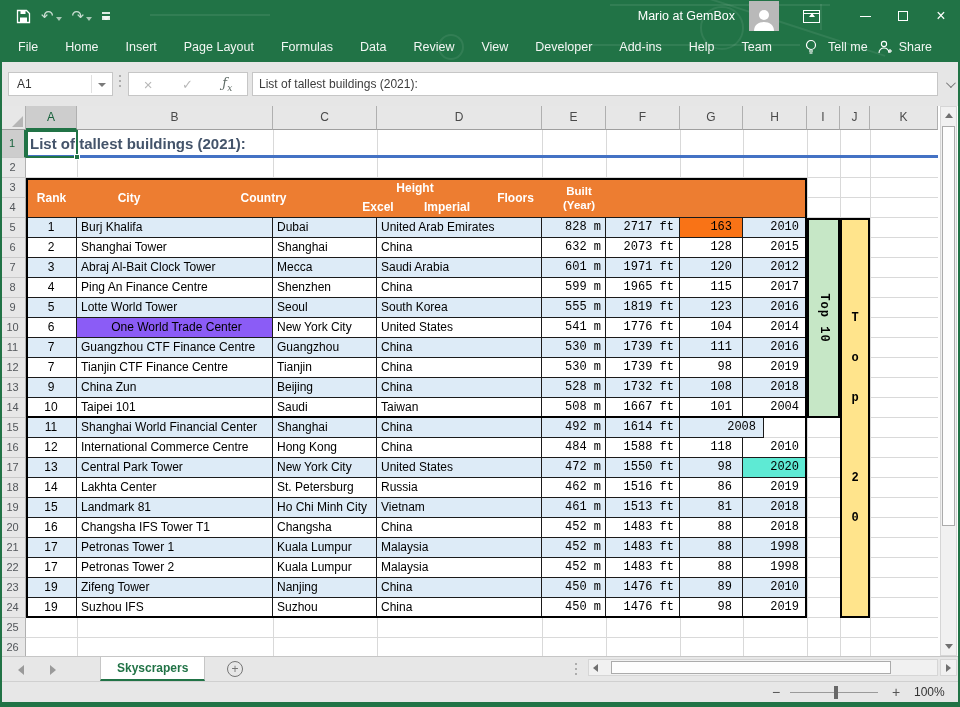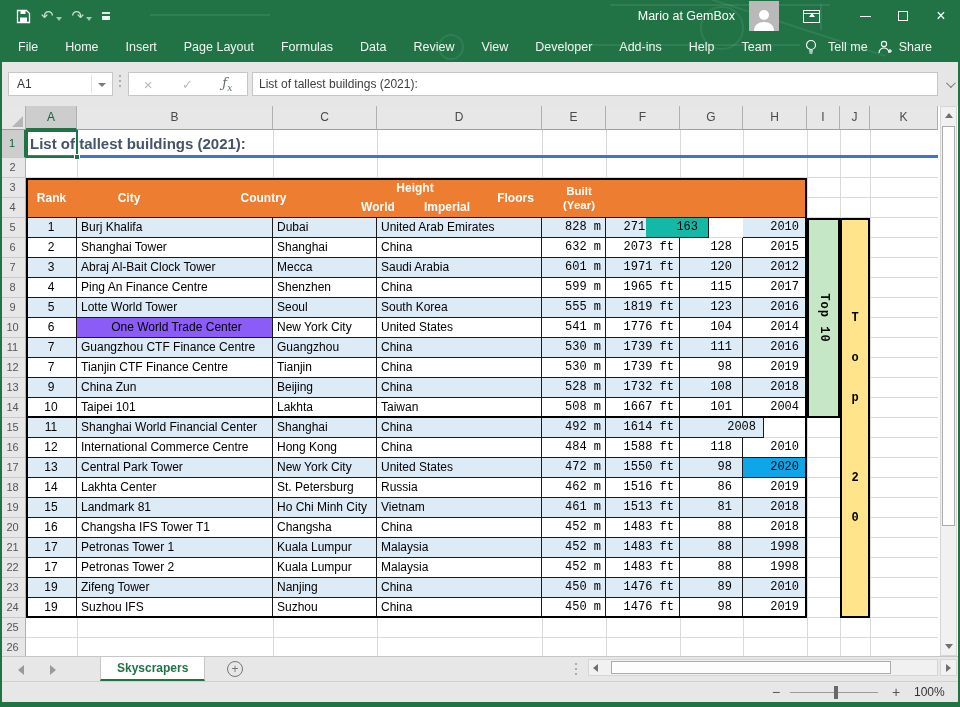--- a/index.html
+++ b/index.html
@@ -315,39 +315,39 @@
     <div class="sel-border"></div>
     <div class="fill-handle"></div>
 
     <div class="thead">
       <div class="th" style="width:51px">Rank</div>
       <div class="th" style="width:104px">City</div>
       <div class="th" style="width:165px">Country</div>
       <div class="th th-height" style="width:138px">
         <div class="hh">Height</div>
         <div class="hsub">
-          <span style="width:64px">World</span>
+          <span style="width:64px">Excel</span>
           <span style="width:74px">Imperial</span>
         </div>
       </div>
       <div class="th" style="width:63px">Floors</div>
       <div class="th th-built" style="width:64px">
         <span>Built</span>
         <span>(Year)</span>
       </div>
     </div>
 
     <div id="tablerows">
         <div class="cell c-rank" style="left: 26px; width: 51px; top: 112px; background: rgb(221, 235, 247);">1</div>
         <div class="cell c-text" style="left: 77px; width: 196px; top: 112px; background: rgb(221, 235, 247);">Burj Khalifa</div>
         <div class="cell c-text" style="left: 273px; width: 104px; top: 112px; background: rgb(221, 235, 247);">Dubai</div>
         <div class="cell c-text" style="left: 377px; width: 165px; top: 112px; background: rgb(221, 235, 247);">United Arab Emirates</div>
         <div class="cell c-mono c-metric" style="left: 542px; width: 64px; top: 112px; background: rgb(221, 235, 247);">828 m</div>
         <div class="cell c-mono c-imperial" style="left: 606px; width: 74px; top: 112px; background: rgb(221, 235, 247);">2717 ft</div>
-        <div class="cell c-mono c-floors" style="left: 646px; width: 63px; top: 112px; background: #14b8a6;">163</div>
+        <div class="cell c-mono c-floors" style="left: 680px; width: 63px; top: 112px; background: #f97316;">163</div>
         <div class="cell c-mono c-built" style="left: 743px; width: 64px; top: 112px; background: rgb(221, 235, 247);">2010</div>
         <div class="cell c-rank" style="left: 26px; width: 51px; top: 132px; background: rgb(255, 255, 255);">2</div>
         <div class="cell c-text" style="left: 77px; width: 196px; top: 132px; background: rgb(255, 255, 255);">Shanghai Tower</div>
         <div class="cell c-text" style="left: 273px; width: 104px; top: 132px; background: rgb(255, 255, 255);">Shanghai</div>
         <div class="cell c-text" style="left: 377px; width: 165px; top: 132px; background: rgb(255, 255, 255);">China</div>
         <div class="cell c-mono c-metric" style="left: 542px; width: 64px; top: 132px; background: rgb(255, 255, 255);">632 m</div>
         <div class="cell c-mono c-imperial" style="left: 606px; width: 74px; top: 132px; background: rgb(255, 255, 255);">2073 ft</div>
         <div class="cell c-mono c-floors" style="left: 680px; width: 63px; top: 132px; background: rgb(255, 255, 255);">128</div>
         <div class="cell c-mono c-built" style="left: 743px; width: 64px; top: 132px; background: rgb(255, 255, 255);">2015</div>
         <div class="cell c-rank" style="left: 26px; width: 51px; top: 152px; background: rgb(221, 235, 247);">3</div>
@@ -401,21 +401,21 @@
         <div class="cell c-rank" style="left: 26px; width: 51px; top: 272px; background: rgb(221, 235, 247);">9</div>
         <div class="cell c-text" style="left: 77px; width: 196px; top: 272px; background: rgb(221, 235, 247);">China Zun</div>
         <div class="cell c-text" style="left: 273px; width: 104px; top: 272px; background: rgb(221, 235, 247);">Beijing</div>
         <div class="cell c-text" style="left: 377px; width: 165px; top: 272px; background: rgb(221, 235, 247);">China</div>
         <div class="cell c-mono c-metric" style="left: 542px; width: 64px; top: 272px; background: rgb(221, 235, 247);">528 m</div>
         <div class="cell c-mono c-imperial" style="left: 606px; width: 74px; top: 272px; background: rgb(221, 235, 247);">1732 ft</div>
         <div class="cell c-mono c-floors" style="left: 680px; width: 63px; top: 272px; background: rgb(221, 235, 247);">108</div>
         <div class="cell c-mono c-built" style="left: 743px; width: 64px; top: 272px; background: rgb(221, 235, 247);">2018</div>
         <div class="cell c-rank" style="left: 26px; width: 51px; top: 292px; background: rgb(255, 255, 255);">10</div>
         <div class="cell c-text" style="left: 77px; width: 196px; top: 292px; background: rgb(255, 255, 255);">Taipei 101</div>
-        <div class="cell c-text" style="left: 273px; width: 104px; top: 292px; background: rgb(255, 255, 255);">Lakhta</div>
+        <div class="cell c-text" style="left: 273px; width: 104px; top: 292px; background: rgb(255, 255, 255);">Saudi</div>
         <div class="cell c-text" style="left: 377px; width: 165px; top: 292px; background: rgb(255, 255, 255);">Taiwan</div>
         <div class="cell c-mono c-metric" style="left: 542px; width: 64px; top: 292px; background: rgb(255, 255, 255);">508 m</div>
         <div class="cell c-mono c-imperial" style="left: 606px; width: 74px; top: 292px; background: rgb(255, 255, 255);">1667 ft</div>
         <div class="cell c-mono c-floors" style="left: 680px; width: 63px; top: 292px; background: rgb(255, 255, 255);">101</div>
         <div class="cell c-mono c-built" style="left: 743px; width: 64px; top: 292px; background: rgb(255, 255, 255);">2004</div>
         <div class="cell c-rank" style="left: 26px; width: 51px; top: 312px; background: rgb(221, 235, 247);">11</div>
         <div class="cell c-text" style="left: 77px; width: 196px; top: 312px; background: rgb(221, 235, 247);">Shanghai World Financial Center</div>
         <div class="cell c-text" style="left: 273px; width: 104px; top: 312px; background: rgb(221, 235, 247);">Shanghai</div>
         <div class="cell c-text" style="left: 377px; width: 165px; top: 312px; background: rgb(221, 235, 247);">China</div>
         <div class="cell c-mono c-metric" style="left: 542px; width: 64px; top: 312px; background: rgb(221, 235, 247);">492 m</div>
@@ -430,21 +430,21 @@
         <div class="cell c-mono c-imperial" style="left: 606px; width: 74px; top: 332px; background: rgb(255, 255, 255);">1588 ft</div>
         <div class="cell c-mono c-floors" style="left: 680px; width: 63px; top: 332px; background: rgb(255, 255, 255);">118</div>
         <div class="cell c-mono c-built" style="left: 743px; width: 64px; top: 332px; background: rgb(255, 255, 255);">2010</div>
         <div class="cell c-rank" style="left: 26px; width: 51px; top: 352px; background: rgb(221, 235, 247);">13</div>
         <div class="cell c-text" style="left: 77px; width: 196px; top: 352px; background: rgb(221, 235, 247);">Central Park Tower</div>
         <div class="cell c-text" style="left: 273px; width: 104px; top: 352px; background: rgb(221, 235, 247);">New York City</div>
         <div class="cell c-text" style="left: 377px; width: 165px; top: 352px; background: rgb(221, 235, 247);">United States</div>
         <div class="cell c-mono c-metric" style="left: 542px; width: 64px; top: 352px; background: rgb(221, 235, 247);">472 m</div>
         <div class="cell c-mono c-imperial" style="left: 606px; width: 74px; top: 352px; background: rgb(221, 235, 247);">1550 ft</div>
         <div class="cell c-mono c-floors" style="left: 680px; width: 63px; top: 352px; background: rgb(221, 235, 247);">98</div>
-        <div class="cell c-mono c-built" style="left: 743px; width: 64px; top: 352px; background: #0ea5e9;">2020</div>
+        <div class="cell c-mono c-built" style="left: 743px; width: 64px; top: 352px; background: #5eead4;">2020</div>
         <div class="cell c-rank" style="left: 26px; width: 51px; top: 372px; background: rgb(255, 255, 255);">14</div>
         <div class="cell c-text" style="left: 77px; width: 196px; top: 372px; background: rgb(255, 255, 255);">Lakhta Center</div>
         <div class="cell c-text" style="left: 273px; width: 104px; top: 372px; background: rgb(255, 255, 255);">St. Petersburg</div>
         <div class="cell c-text" style="left: 377px; width: 165px; top: 372px; background: rgb(255, 255, 255);">Russia</div>
         <div class="cell c-mono c-metric" style="left: 542px; width: 64px; top: 372px; background: rgb(255, 255, 255);">462 m</div>
         <div class="cell c-mono c-imperial" style="left: 606px; width: 74px; top: 372px; background: rgb(255, 255, 255);">1516 ft</div>
         <div class="cell c-mono c-floors" style="left: 680px; width: 63px; top: 372px; background: rgb(255, 255, 255);">86</div>
         <div class="cell c-mono c-built" style="left: 743px; width: 64px; top: 372px; background: rgb(255, 255, 255);">2019</div>
         <div class="cell c-rank" style="left: 26px; width: 51px; top: 392px; background: rgb(221, 235, 247);">15</div>
         <div class="cell c-text" style="left: 77px; width: 196px; top: 392px; background: rgb(221, 235, 247);">Landmark 81</div>

